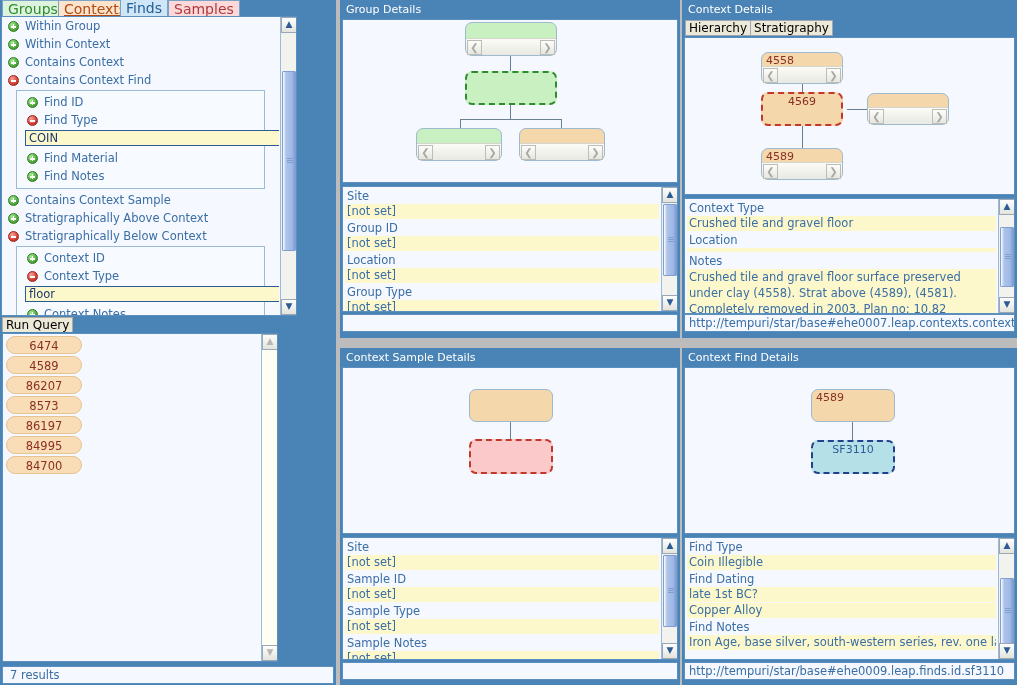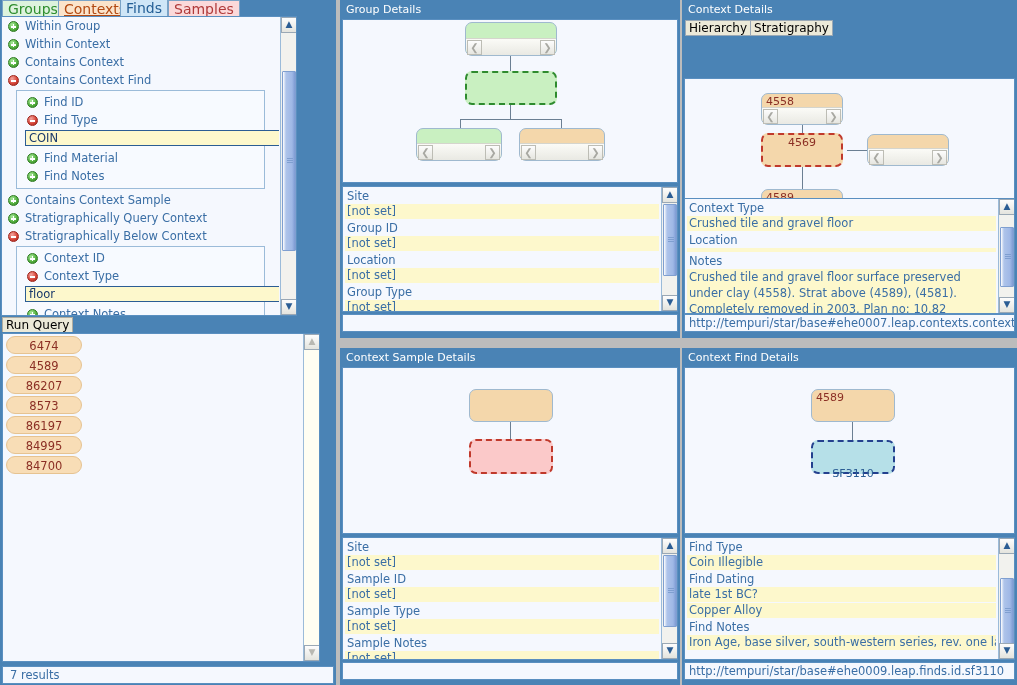--- a/index.html
+++ b/index.html
@@ -138,21 +138,21 @@
     font-size:12px;
     cursor:pointer;
   }
 
   
   #results-panel {
     position:absolute; left:0; top:332px; width:336px; height:353px;
     background:#4a83b5;
   }
   #results-list {
-    position:absolute; left:2px; top:1px; width:318px; height:329px;
+    position:absolute; left:2px; top:1px; width:276px; height:329px;
     background:#f5f8fe; border:1px solid #5a8fc0;
     overflow:hidden;
   }
   .res-item {
     width:76px; height:18px; line-height:18px;
     margin:2px 0 0 3px;
     background:#f8ddb6;
     border:1px solid #e6c391;
     border-radius:9px;
     text-align:center;
@@ -223,21 +223,21 @@
   }
   .gnode .nlabel {
     position:absolute; left:4px; top:1px;
     font-size:11px; color:#8b2f24;
     white-space:nowrap;
   }
   .gnode .nlabel.center {
     left:0; width:100%; text-align:center;
     color:#8b2f24;
   }
-  .gnode .nlabel.blue { color:#2b5d94;margin-top:24px; }
+  .gnode .nlabel.blue { color:#2b5d94; }
   .gnode.green  { background:#c9f0c1; }
   .gnode.tan    { background:#f4d7ab; }
   .gnode.pinkd  { background:#fbc9c9; border:2px dashed #c0392b; }
   .gnode.greend { background:#c9f0c1; border:2px dashed #2e8b2e; }
   .gnode.tand   { background:#f4d7ab; border:2px dashed #c0392b; }
   .gnode.cyand  { background:#b6e0e8; border:2px dashed #23408e; }
   .nav {
     position:absolute; left:0; bottom:0; width:100%; height:17px;
     background:linear-gradient(#fbfbf7,#e9e9e3);
     border-top:1px solid #d5d5cd;
@@ -299,21 +299,21 @@
           </div>
           <div class="tree-row">
             <span class="tr-ico plus"></span><span>Find Notes</span>
           </div>
         </div>
 
         <div class="tree-row">
           <span class="tr-ico plus"></span><span>Contains Context Sample</span>
         </div>
         <div class="tree-row">
-          <span class="tr-ico plus"></span><span>Stratigraphically Query Context</span>
+          <span class="tr-ico plus"></span><span>Stratigraphically Above Context</span>
         </div>
         <div class="tree-row">
           <span class="tr-ico minus"></span><span>Stratigraphically Below Context</span>
         </div>
 
         <div class="tree-sub">
           <div class="tree-row">
             <span class="tr-ico plus"></span><span>Context ID</span>
           </div>
           <div class="tree-row">
@@ -419,21 +419,21 @@
   </div>
 
   <div class="dpanel" style="left:682px; top:0; width:335px; height:338px;">
     <div class="panel-title">Context Details</div>
 
     <div class="subtabs" style="top:20px;">
       <div class="subtab">Hierarchy</div>
       <div class="subtab">Stratigraphy</div>
     </div>
 
-    <div class="dp-graph" style="top:37px; width:331px; height:158px;margin-top:41px;">
+    <div class="dp-graph" style="top:37px; width:331px; height:158px;">
       <div class="edge v" style="left:117px; top:32px; height:22px;"></div>
       <div class="edge v" style="left:117px; top:88px; height:22px;"></div>
       <div class="edge h" style="left:162px; top:71px; width:20px;"></div>
 
       <div class="gnode tan" style="left:76px; top:14px; width:82px; height:32px;">
         <span class="nlabel">4558</span>
         <div class="nav">
           <div class="arw l">❮</div>
           <div class="arw r">❯</div>
         </div>

